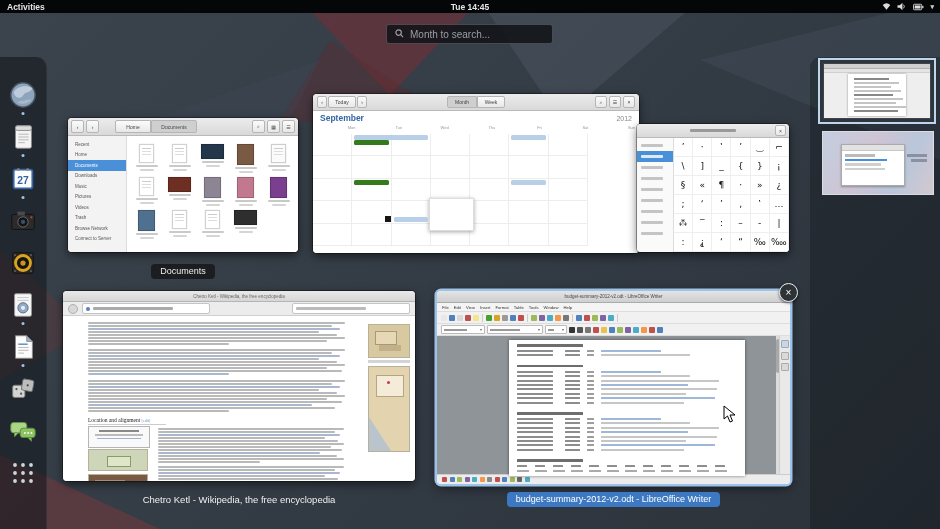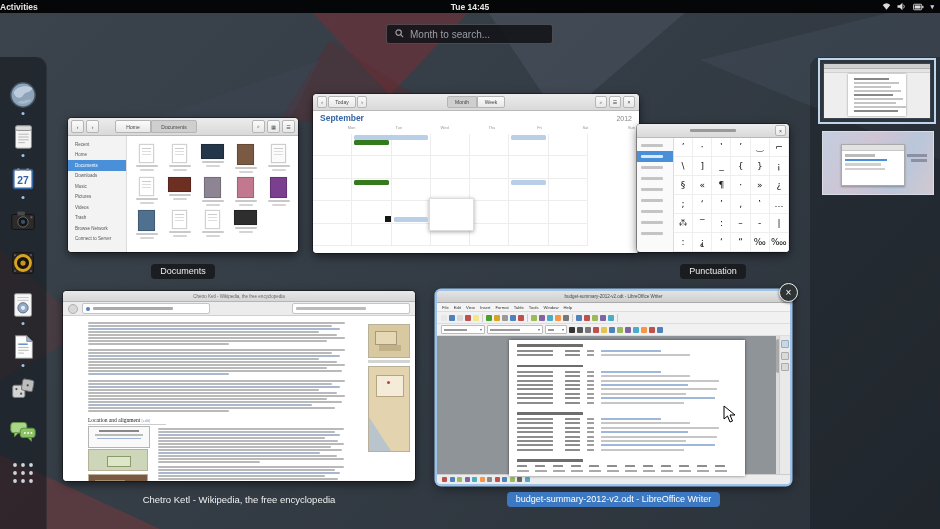--- a/index.html
+++ b/index.html
@@ -3,21 +3,21 @@
 <meta charset="utf-8">
 <style>
   html,body{margin:0;padding:0;background:#111;}
   .screen{position:relative;width:940px;height:529px;overflow:hidden;
     background:linear-gradient(135deg,#3b434c 0%,#343c45 45%,#2b323a 100%);
     font-family:"Liberation Sans",sans-serif;-webkit-font-smoothing:antialiased;}
   .facet{position:absolute;inset:0;pointer-events:none;}
   
   .topbar{position:absolute;left:0;top:0;width:940px;height:13px;background:#050607;
     display:flex;align-items:center;color:#e6e6e6;font-size:8.5px;font-weight:bold;z-index:50;}
-  .activities{padding:0 0;height:13px;display:flex;align-items:center;cursor:pointer;}
+  .activities{padding:0 7px;height:13px;display:flex;align-items:center;cursor:pointer;}
   .clock{position:absolute;left:0;right:0;text-align:center;pointer-events:none;}
   .tray{position:absolute;right:6px;top:0;height:13px;display:flex;align-items:center;gap:6px;}
   .tray svg{display:block;}
   .chev{color:#cfcfcf;font-size:7px;line-height:13px;}
   
   .search{position:absolute;left:386px;top:24px;width:167px;height:20px;border-radius:3px;
     background:rgba(16,18,22,.85);border:1px solid rgba(255,255,255,.22);
     display:flex;align-items:center;gap:6px;padding:0 8px;box-sizing:border-box;
     color:#9a9fa6;font-size:10px;z-index:40;}
   
@@ -542,21 +542,20 @@
             <div class="cm-cell">:</div>
             <div class="cm-cell">⸘</div>
             <div class="cm-cell">‘</div>
             <div class="cm-cell">“</div>
             <div class="cm-cell">‰</div>
             <div class="cm-cell">‱</div>
           </div>
       </div>
     </div>
   </div>
-  <div class="pillrow" style="left:637px;top:260px;width:152px;"><span class="pill">Punctuation</span></div>
 
   <div class="win" style="left:63px;top:291px;width:352px;height:190px;">
     <div class="inner">
       <div class="wiki-title">Chetro Ketl - Wikipedia, the free encyclopedia</div>
       <div class="wiki-nav">
         <div style="width:8px;height:8px;border-radius:50%;background:#d8d8d8;border:1px solid #b0b0b0;"></div>
         <div style="width:120px;height:9px;background:#fff;border:1px solid #c4c4c4;border-radius:2px;display:flex;align-items:center;gap:3px;padding:0 3px;">
           <div style="width:4px;height:4px;border-radius:50%;background:#5a7fb8;"></div>
           <div style="width:80px;height:2.5px;background:#aaa;border-radius:1px;"></div>
         </div>

